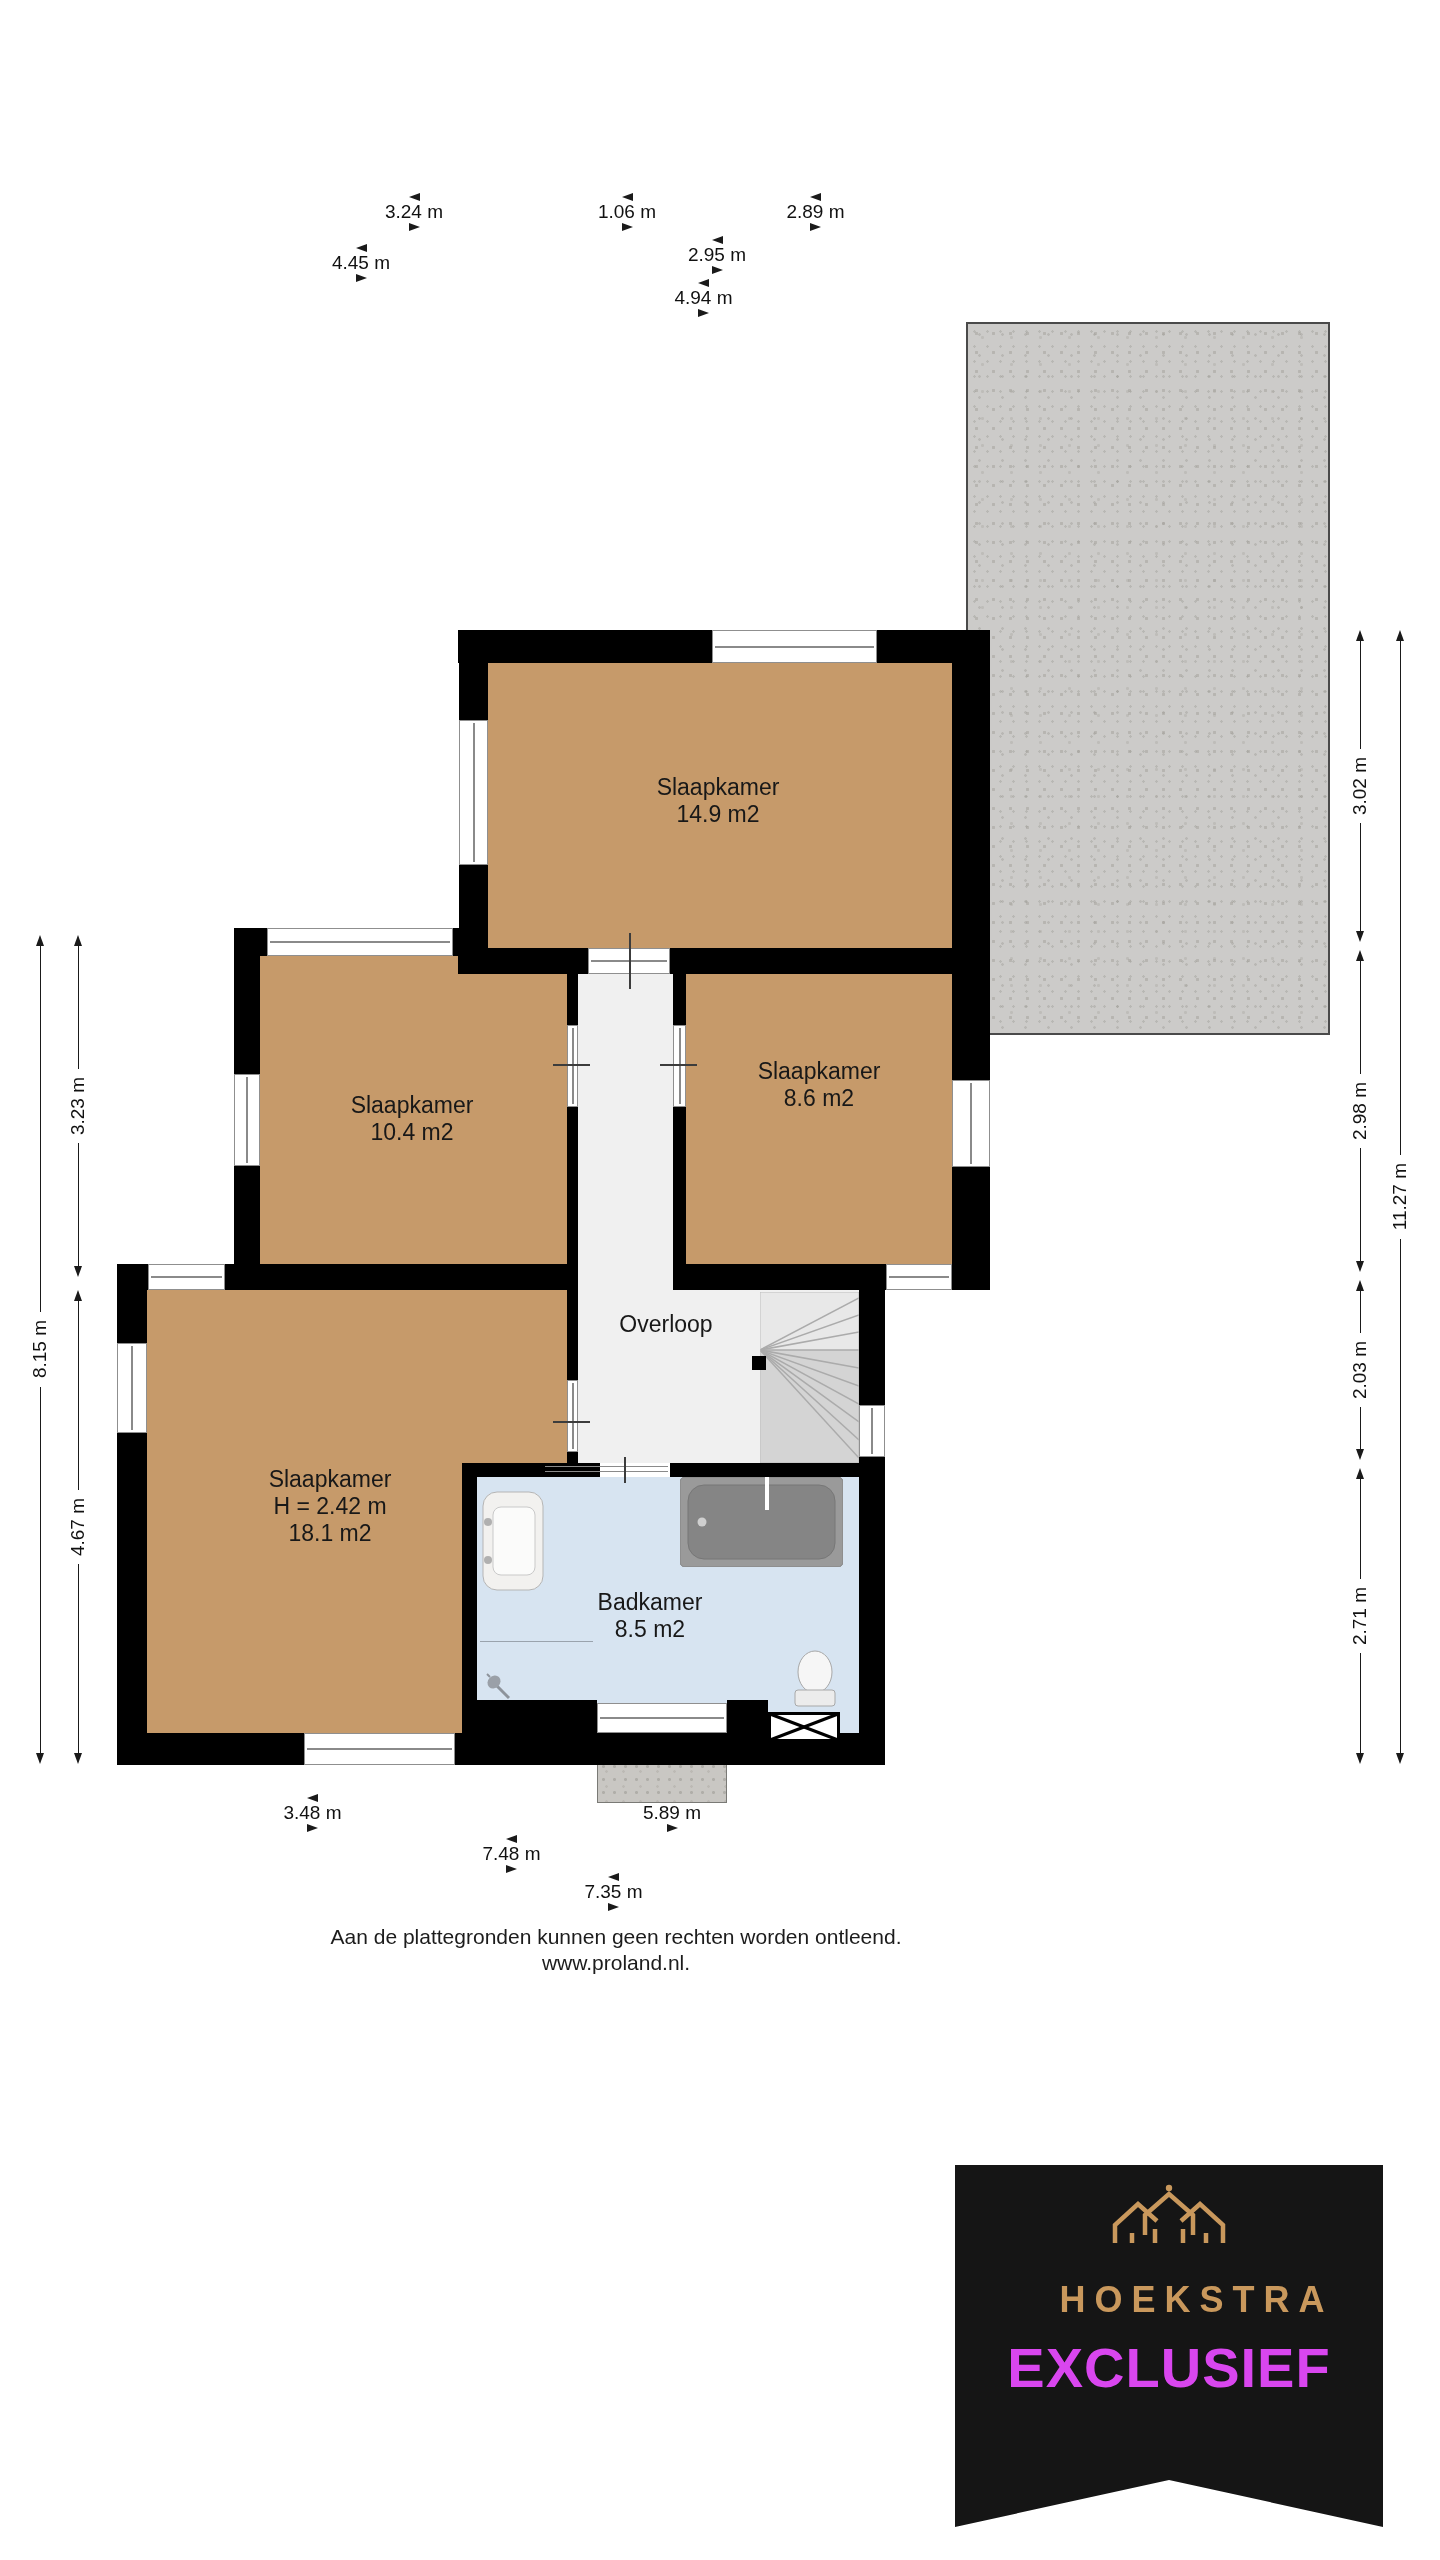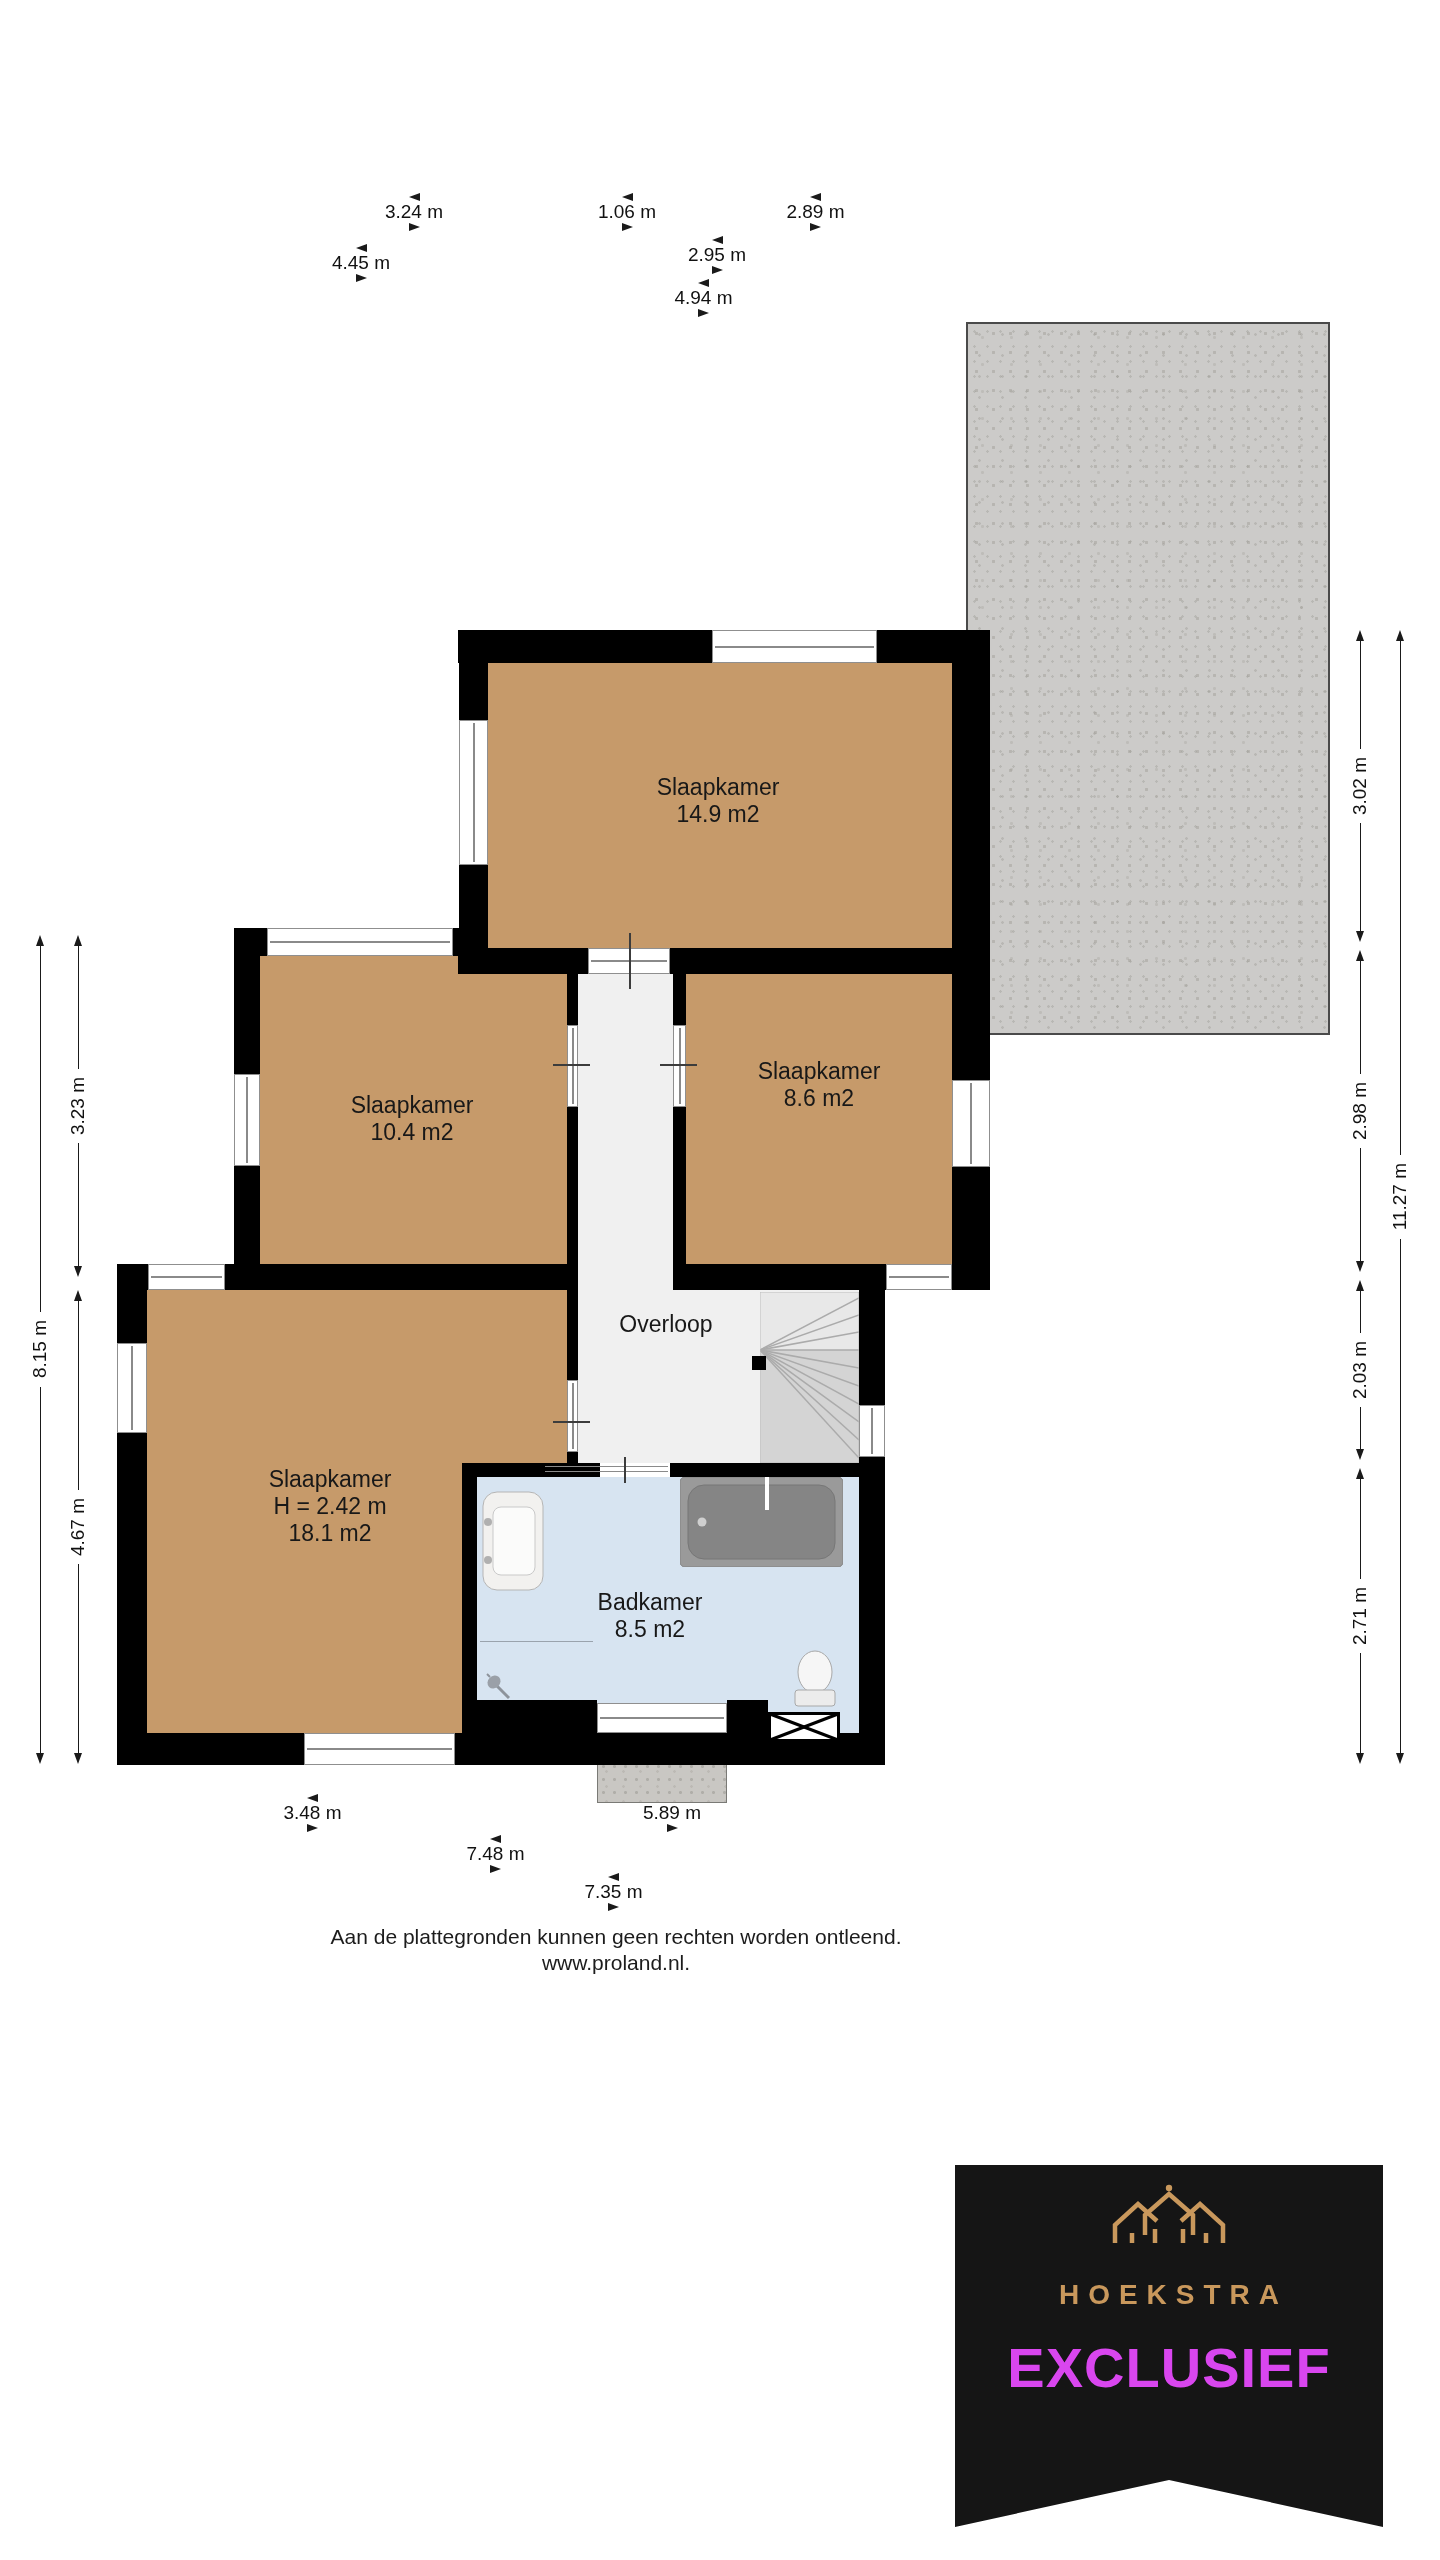--- a/index.html
+++ b/index.html
@@ -44,21 +44,21 @@
   .ad{border-left:4px solid transparent;border-right:4px solid transparent;border-top:11px solid #1a1a1a;}
   .dlbl{padding:0 8px;font-size:19px;color:#111;white-space:nowrap;}
   .dlblv{padding:8px 0;font-size:19px;color:#111;white-space:nowrap;writing-mode:vertical-rl;transform:rotate(180deg);}
   
   .disclaimer{position:absolute;left:0;top:1924px;width:1232px;text-align:center;
     font-size:21px;line-height:26px;color:#1c1c1c;}
   
   .banner{position:absolute;left:955px;top:2165px;width:428px;height:362px;background:#151515;
     clip-path:polygon(0 0,100% 0,100% 100%,50% 87%,0 100%);}
   .brand{position:absolute;left:0;top:114px;width:100%;text-align:center;color:#C9985C;
-    font-size:28px;font-weight:bold;letter-spacing:9px;text-indent:9px;}
+    font-size:36px;font-weight:bold;letter-spacing:9px;text-indent:9px;padding-left:23px;}
   .exclusief{position:absolute;left:0;top:170px;width:100%;text-align:center;color:#d946ef;
     font-size:56px;font-weight:bold;letter-spacing:1px;}
   .wonenrow{position:absolute;left:0;top:248px;width:100%;display:flex;align-items:center;justify-content:center;gap:14px;}
   .goldline{height:5px;width:92px;background:#C9985C;}
   .wonen{color:#C9985C;font-size:36px;font-weight:bold;letter-spacing:8px;text-indent:8px;white-space:nowrap;}
 </style>
 </head>
 <body>
 
 <div class="page">
@@ -270,21 +270,21 @@
       <i class="ln"></i>
       <i class="a ar"></i>
   </div>
   <div class="hdim" style="left:490px;top:1794px;width:364px;">
     <i class="a al"></i>
       <i class="ln"></i>
       <span class="dlbl">5.89 m</span>
       <i class="ln"></i>
       <i class="a ar"></i>
   </div>
-  <div class="hdim" style="left:142px;top:1835px;width:707px;">
+  <div class="hdim" style="left:158px;top:1835px;width:707px;">
     <i class="a al"></i>
       <i class="ln"></i>
       <span class="dlbl">7.48 m</span>
       <i class="ln"></i>
       <i class="a ar"></i>
   </div>
   <div class="hdim" style="left:269px;top:1873px;width:689px;">
     <i class="a al"></i>
       <i class="ln"></i>
       <span class="dlbl">7.35 m</span>

